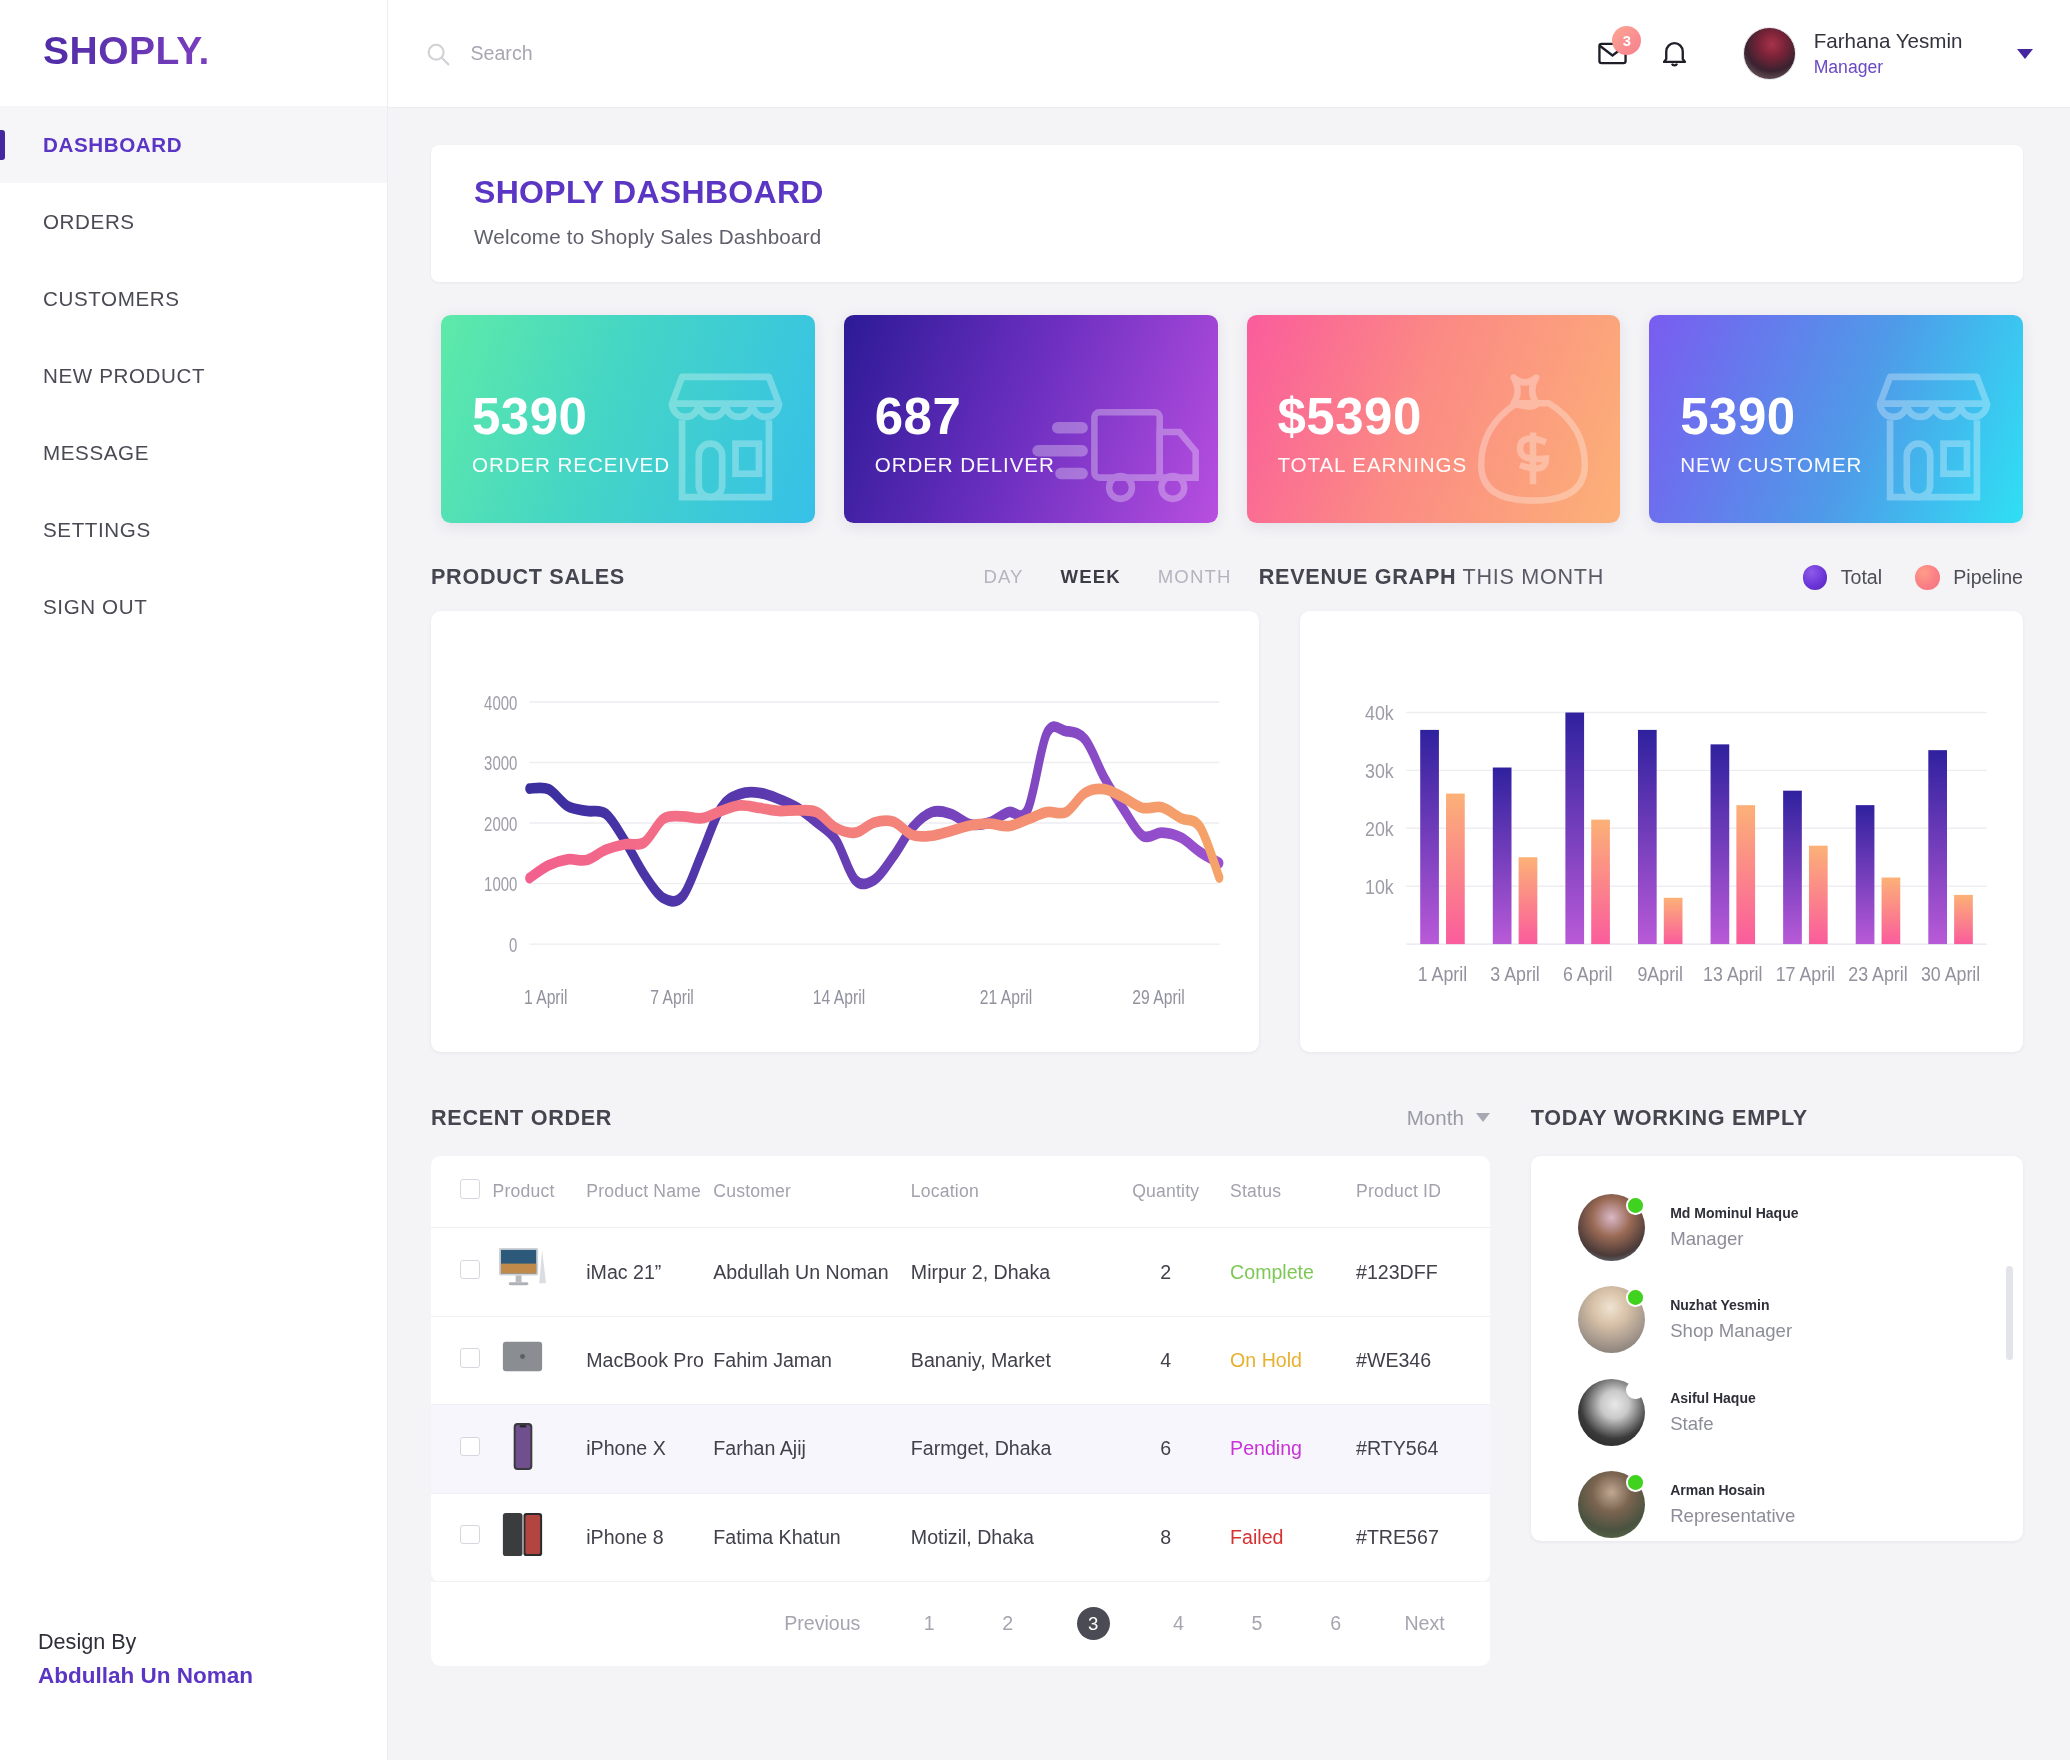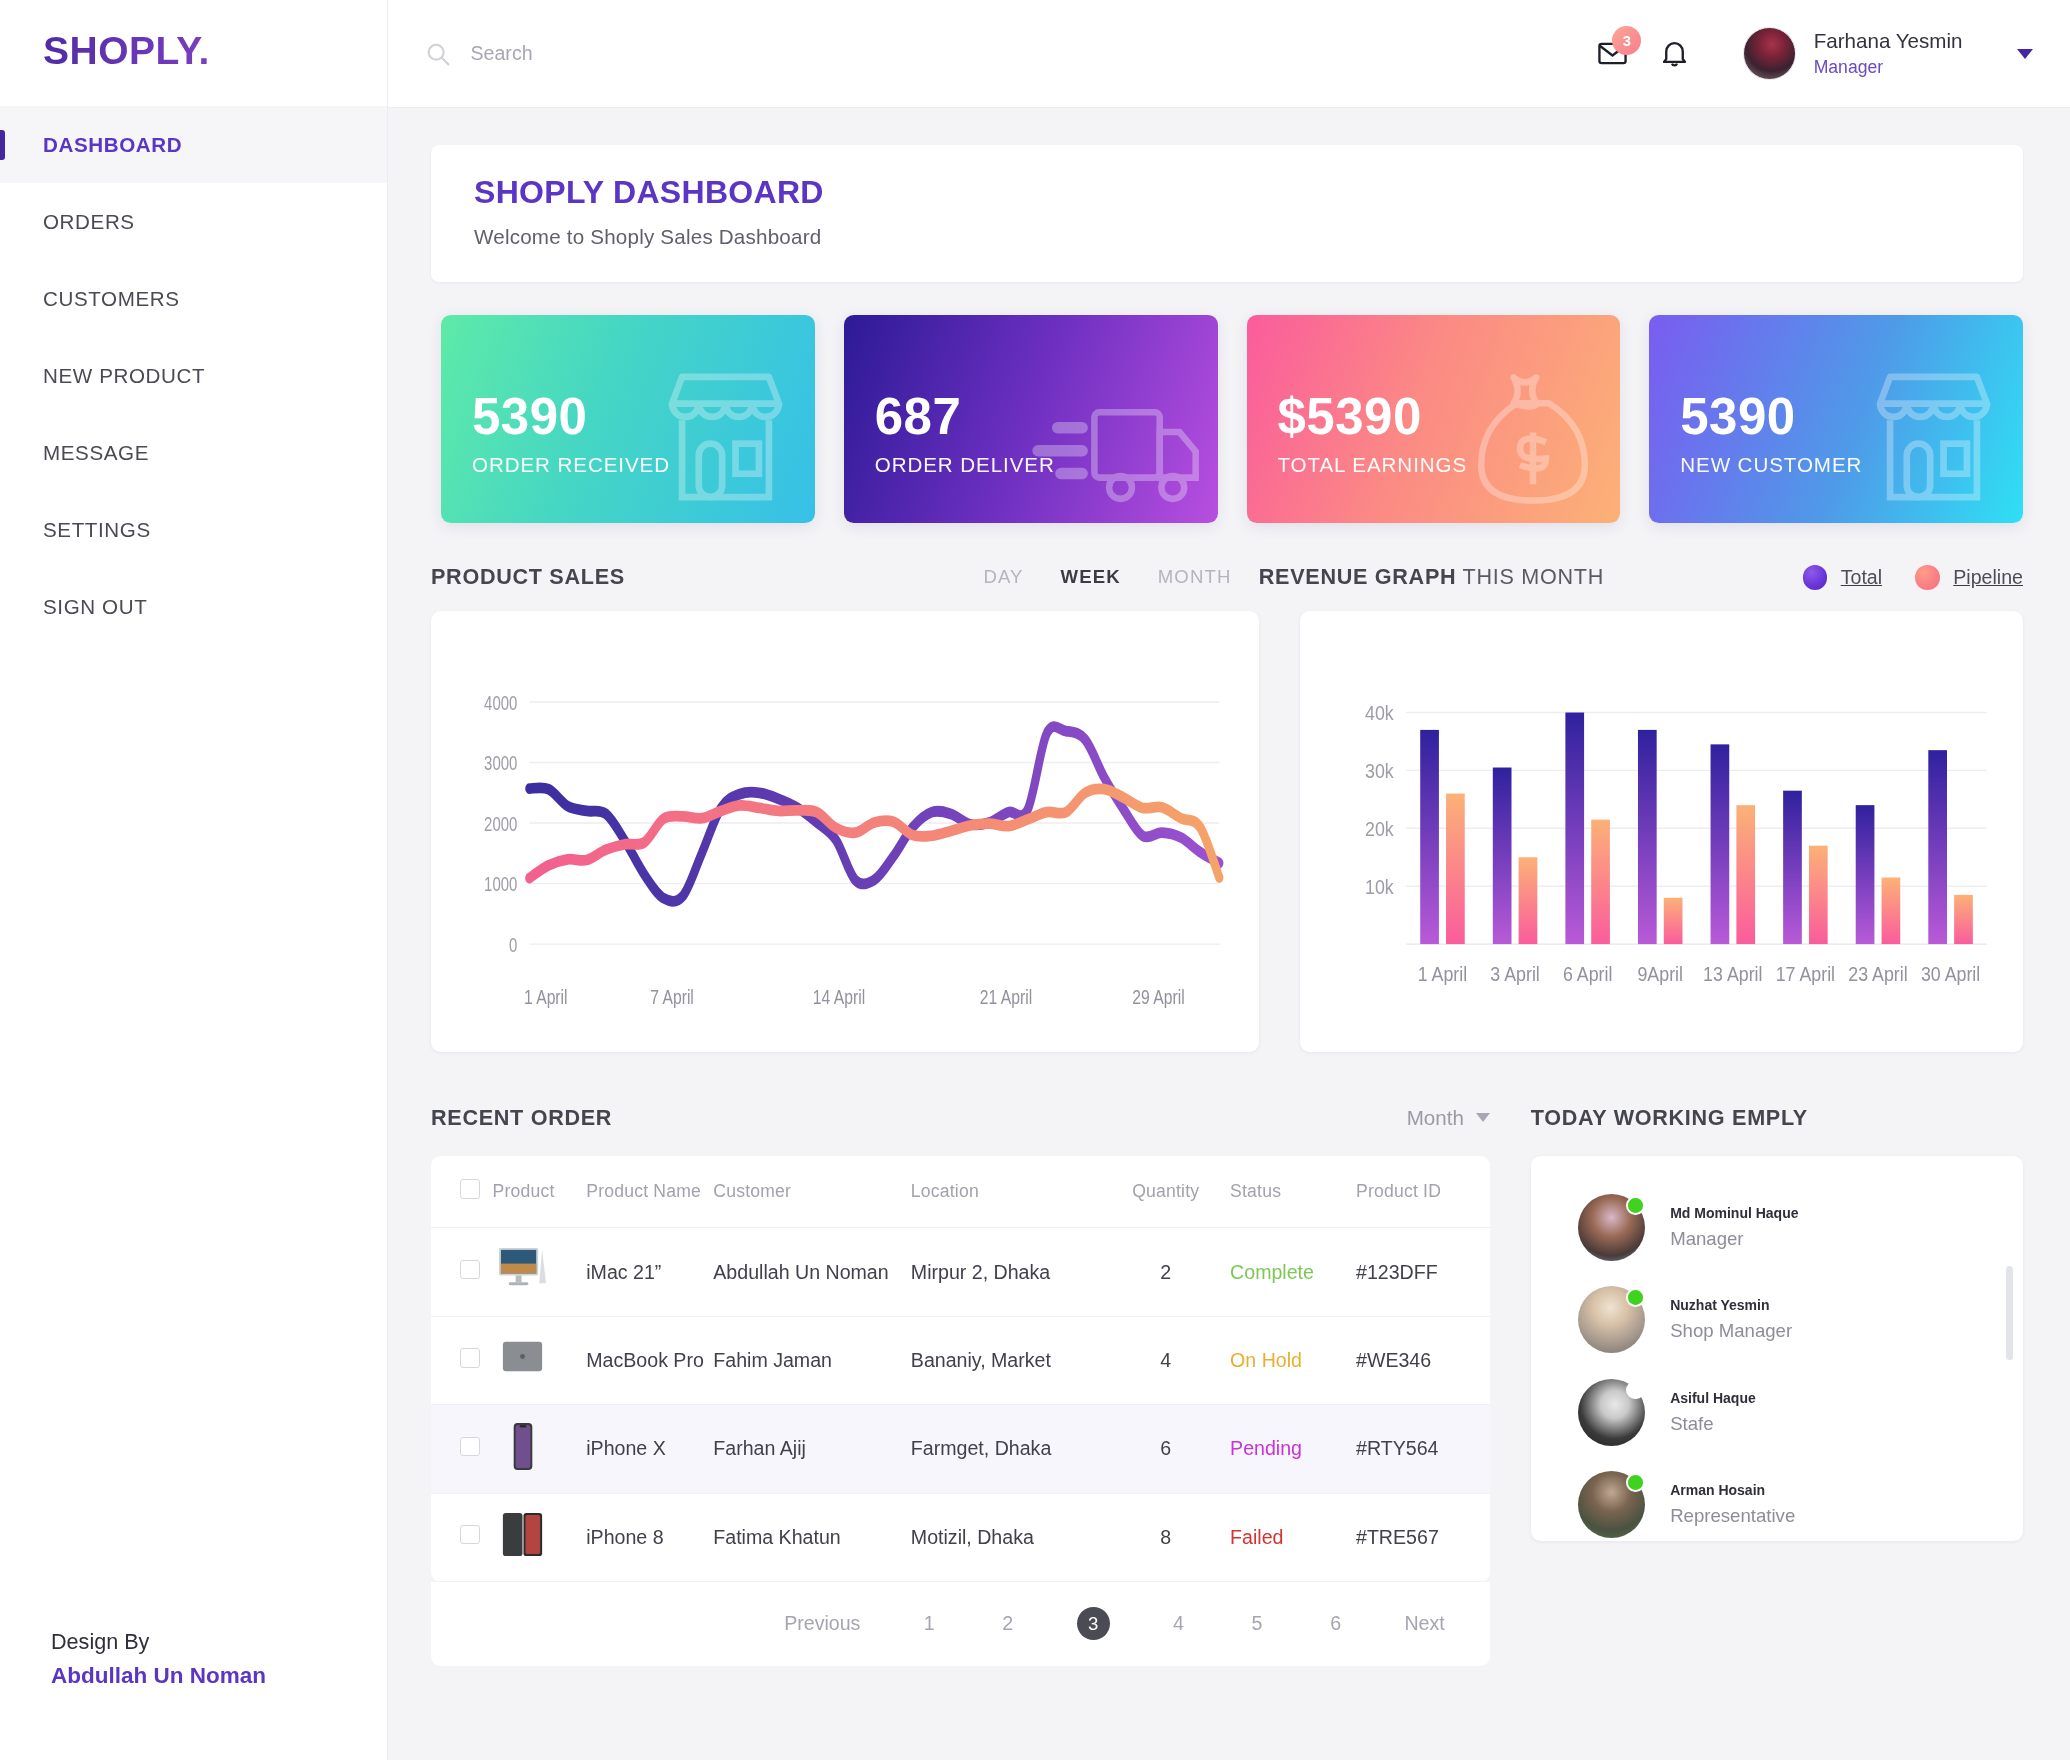--- a/index.html
+++ b/index.html
@@ -35,21 +35,21 @@
     color: #4a4a55; cursor: pointer; position: relative;
   }
   .nav-item.active {
     background: #f6f6f9; color: #5b35c4; font-weight: bold;
   }
   .nav-item.active::before {
     content: ""; position: absolute; left: 0; top: 23.5px; bottom: 23.5px;
     width: 4.9px; background: #4527a0; border-radius: 0 2.9px 2.9px 0;
   }
   .designer {
-    position: absolute; left: 51px; bottom: 71px;
+    position: absolute; left: 38px; bottom: 71px;
   }
   .designer .d1 { font-size: 21.6px; color: #2f2f39; margin-bottom: 7.8px; }
   .designer .d2 { font-size: 22.5px; color: #5b35c4; font-weight: bold; }
 
   
   .main { flex: 1; height: 1760px; display: flex; flex-direction: column; background:#f4f4f7; }
 
   .topbar {
     height: 108px; background: #fff; border-bottom: 1px solid #ececf1;
     display: flex; align-items: center; padding: 0 37px 0 37px;
@@ -108,21 +108,21 @@
 
   
   .charts-head { display: flex; margin-bottom: 21.6px; align-items: center; }
   .ch-left { width: 52%; display: flex; align-items: center; }
   .ch-right { flex: 1; display: flex; align-items: flex-end; }
   .sec-title { font-size: 21.6px; font-weight: bold; letter-spacing: 0.7px; color: #45454f; }
   .sec-title .light { font-weight: normal; color: #5a5a66; }
   .tabs { display: flex; gap: 37px; margin-left: auto; margin-right: 27.4px; }
   .tab { font-size: 18.6px; letter-spacing: 1.1px; color: #b4b4bf; cursor: pointer; }
   .tab.active { color: #3c3c46; font-weight: 600; }
-  .legend { margin-left: auto; display: flex; gap: 33px; align-items: center; text-decoration: underline; }
+  .legend { margin-left: auto; display: flex; gap: 33px; align-items: center; }
   .lg { display: flex; align-items: center; gap: 13.7px; font-size: 19.6px; color: #4d4d58; }
   .dot { width: 24.5px; height: 24.5px; border-radius: 50%; }
   .dot.total { background: radial-gradient(circle at 35% 30%, #8e5ae8 0%, #6b36d8 55%, #5526b8 100%); }
   .dot.pipe  { background: radial-gradient(circle at 35% 30%, #ff9d88 0%, #f97f85 55%, #f4727f 100%); }
 
   .charts { display: flex; gap: 41px; margin-bottom: 51px; }
   .card {
     background: #fff; border-radius: 9.8px; box-shadow: 0 1px 3.9px rgba(40,40,80,.07);
   }
   .chart-card-a { width: 52%; height: 441px; padding: 9.8px; }

